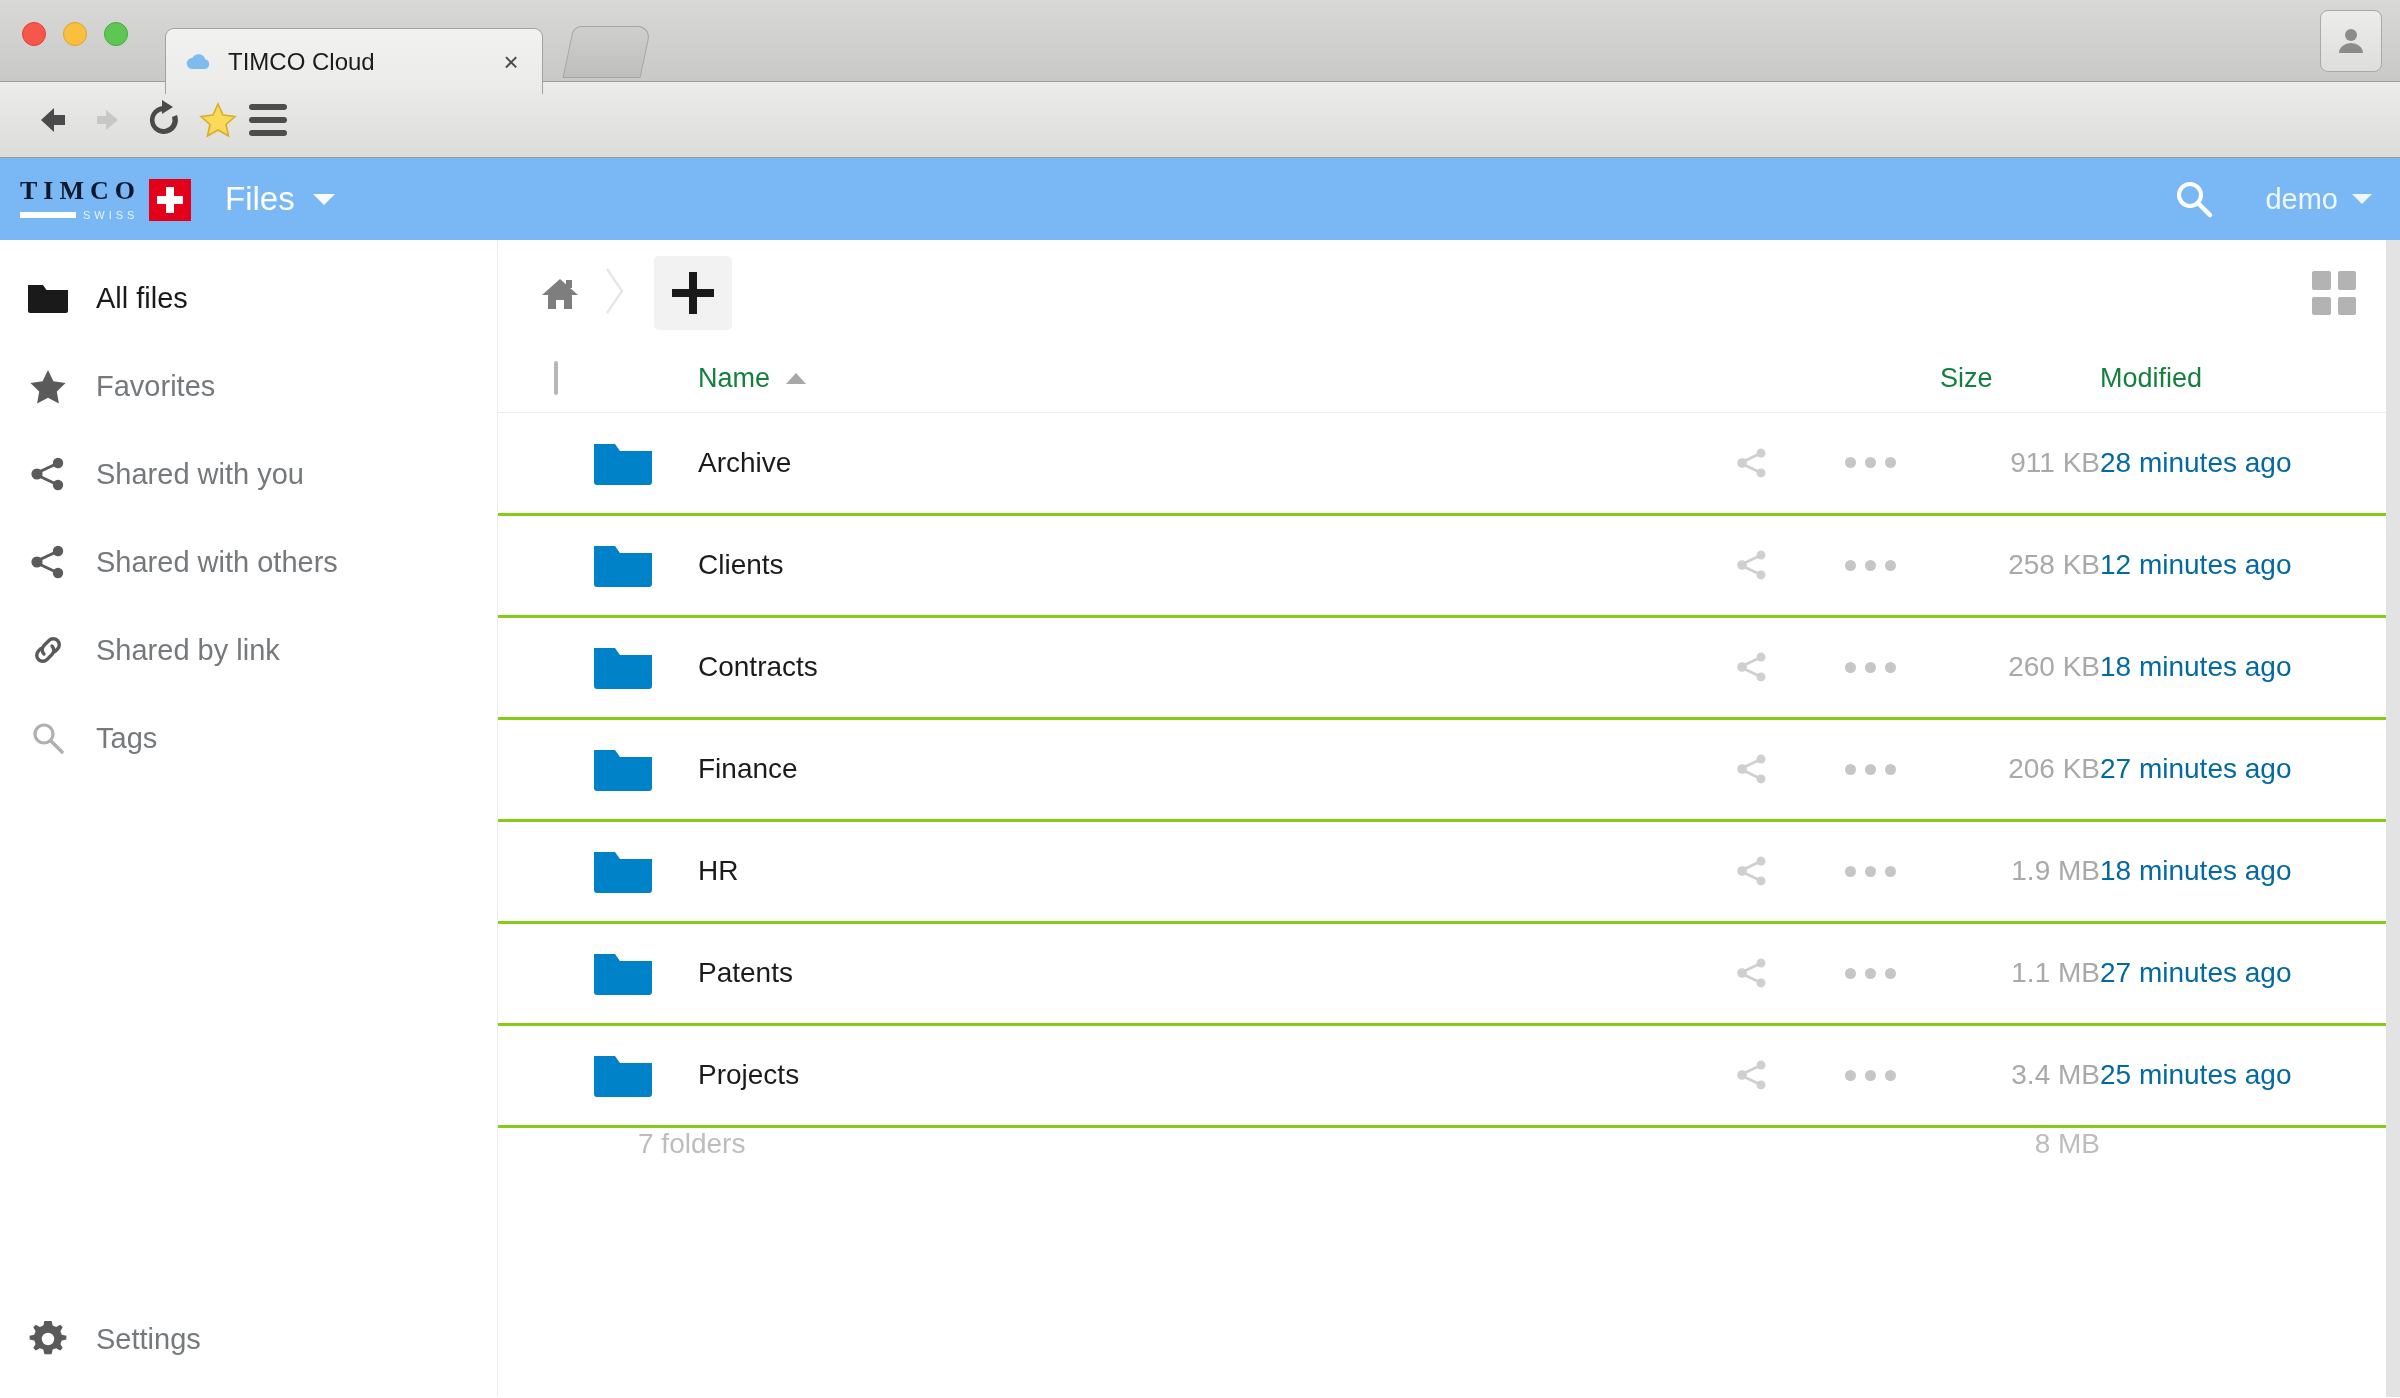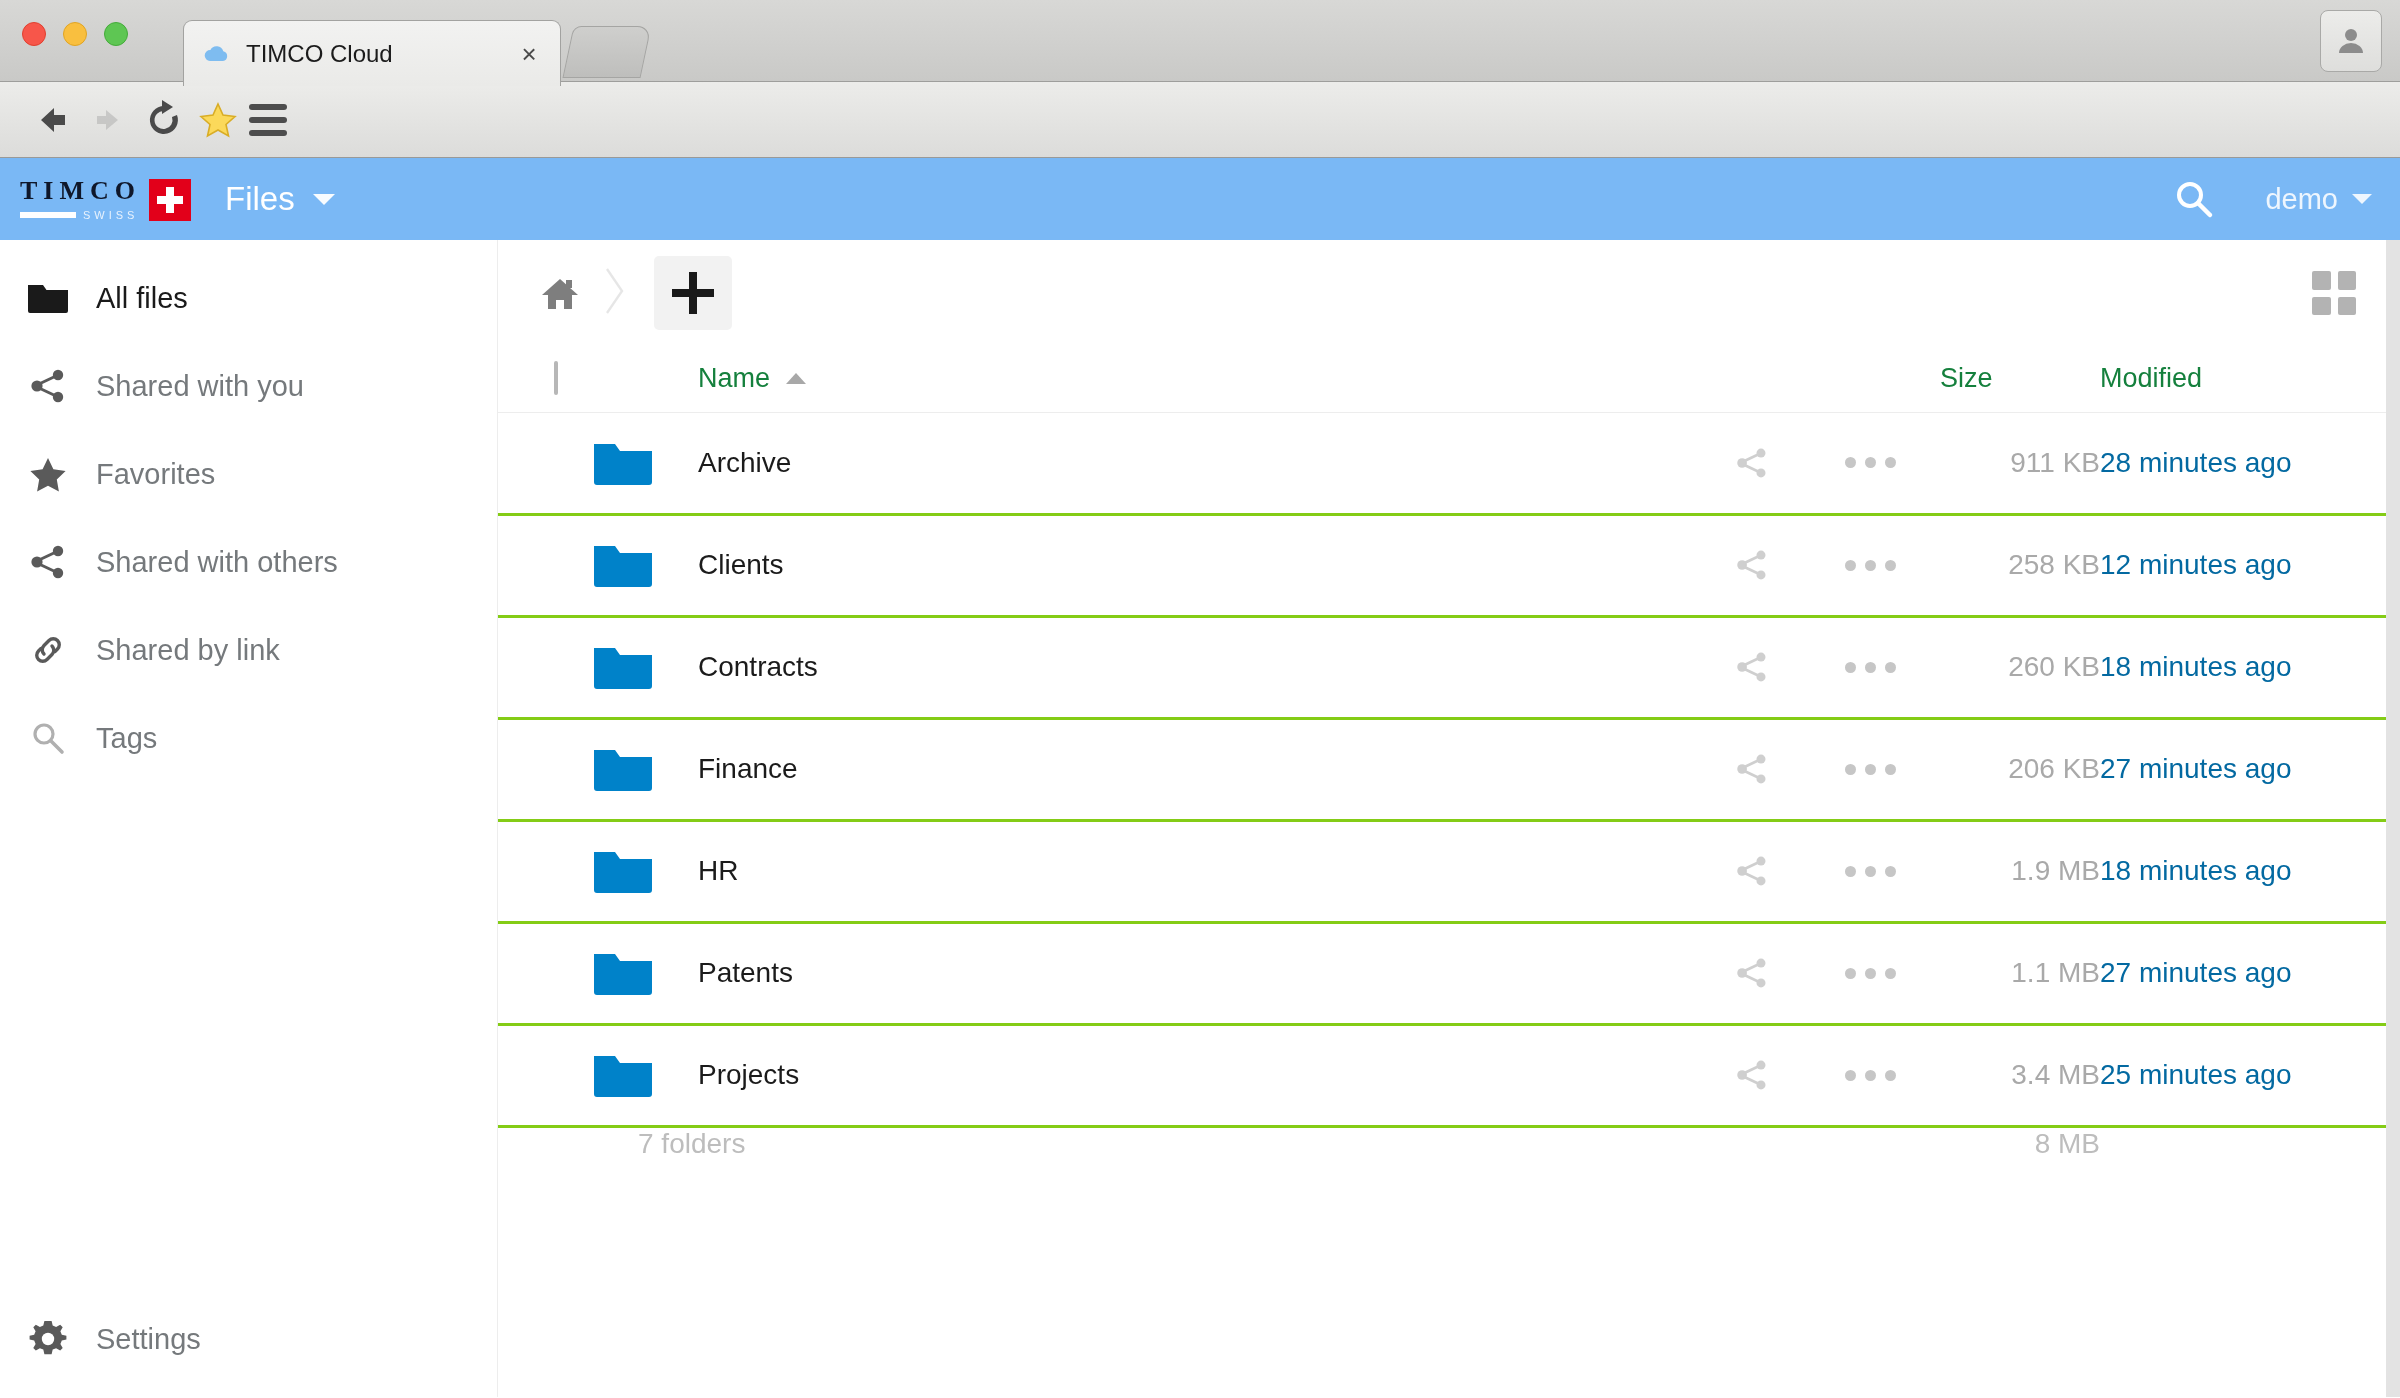--- a/index.html
+++ b/index.html
@@ -22,29 +22,28 @@
   .traffic {
     position: absolute; left: 22px; top: 22px;
     display: flex; gap: 17px; align-items: center;
   }
   .dot { width: 24px; height: 24px; border-radius: 50%; display:block; }
   .dot.red    { background: #f7564a; border: 1px solid #e0402f; }
   .dot.yellow { background: #f9bf3f; border: 1px solid #e0a424; }
   .dot.green  { background: #5ec653; border: 1px solid #44ab3a; }
 
   .tab {
-    position: absolute; left: 165px; top: 20px;
+    position: absolute; left: 165px; top: 28px;
     width: 378px; height: 66px;
     background: linear-gradient(to bottom, #f2f2f1 0%, #eaeae8 100%);
     border: 1px solid #a2a2a0;
     border-bottom: none;
     border-radius: 9px 9px 0 0;
     display: flex; align-items: center;
     padding: 0 18px;
-    margin-left: 18px;
   }
   .tab-favicon { width: 30px; height: 30px; margin-right: 14px; position: relative; flex: 0 0 auto;}
   .tab-title {
     font-size: 24px; color: #1c1c1c; flex: 1;
     white-space: nowrap; overflow: hidden;
   }
   .tab-close {
     font-size: 26px; color: #4a4a4a; line-height: 1;
     width: 26px; text-align: center; cursor: pointer;
   }
@@ -364,37 +363,37 @@
             <svg width="40" height="32" viewBox="0 0 40 32">
               <path d="M0 3 h15 l3.5 5 H40 v21 a2 2 0 0 1 -2 2 H2 a2 2 0 0 1 -2 -2 Z" fill="#1a1a1a"></path>
             </svg>
           </span>
           <span class="side-label">All files</span>
         </div>
 
         <div class="side-item">
           <span class="side-icon">
             <svg width="40" height="40" viewBox="0 0 40 40">
+              <path d="M20 4 L25.4 15.2 L37.6 16.9 L28.8 25.4 L30.9 37.5 L20 31.8 L9.1 37.5 L11.2 25.4 L2.4 16.9 L14.6 15.2 Z" fill="#5a5a5a"></path>
+            </svg>
+          </span>
+          <span class="side-label">Favorites</span>
+        </div>
+
+        <div class="side-item">
+          <span class="side-icon">
+            <svg width="40" height="40" viewBox="0 0 40 40">
               <circle cx="30" cy="9" r="5.2" fill="#5a5a5a"></circle>
               <circle cx="30" cy="31" r="5.2" fill="#5a5a5a"></circle>
               <circle cx="9" cy="20" r="5.6" fill="#5a5a5a"></circle>
               <line x1="11" y1="18" x2="28" y2="10" stroke="#5a5a5a" stroke-width="3"></line>
               <line x1="11" y1="22" x2="28" y2="30" stroke="#5a5a5a" stroke-width="3"></line>
             </svg>
           </span>
           <span class="side-label">Shared with you</span>
-        </div>
-
-        <div class="side-item">
-          <span class="side-icon">
-            <svg width="40" height="40" viewBox="0 0 40 40">
-              <path d="M20 4 L25.4 15.2 L37.6 16.9 L28.8 25.4 L30.9 37.5 L20 31.8 L9.1 37.5 L11.2 25.4 L2.4 16.9 L14.6 15.2 Z" fill="#5a5a5a"></path>
-            </svg>
-          </span>
-          <span class="side-label">Favorites</span>
         </div>
 
         <div class="side-item">
           <span class="side-icon">
             <svg width="40" height="40" viewBox="0 0 40 40">
               <circle cx="30" cy="9" r="5.2" fill="#5a5a5a"></circle>
               <circle cx="30" cy="31" r="5.2" fill="#5a5a5a"></circle>
               <circle cx="9" cy="20" r="5.6" fill="#5a5a5a"></circle>
               <line x1="11" y1="18" x2="28" y2="10" stroke="#5a5a5a" stroke-width="3"></line>
               <line x1="11" y1="22" x2="28" y2="30" stroke="#5a5a5a" stroke-width="3"></line>

